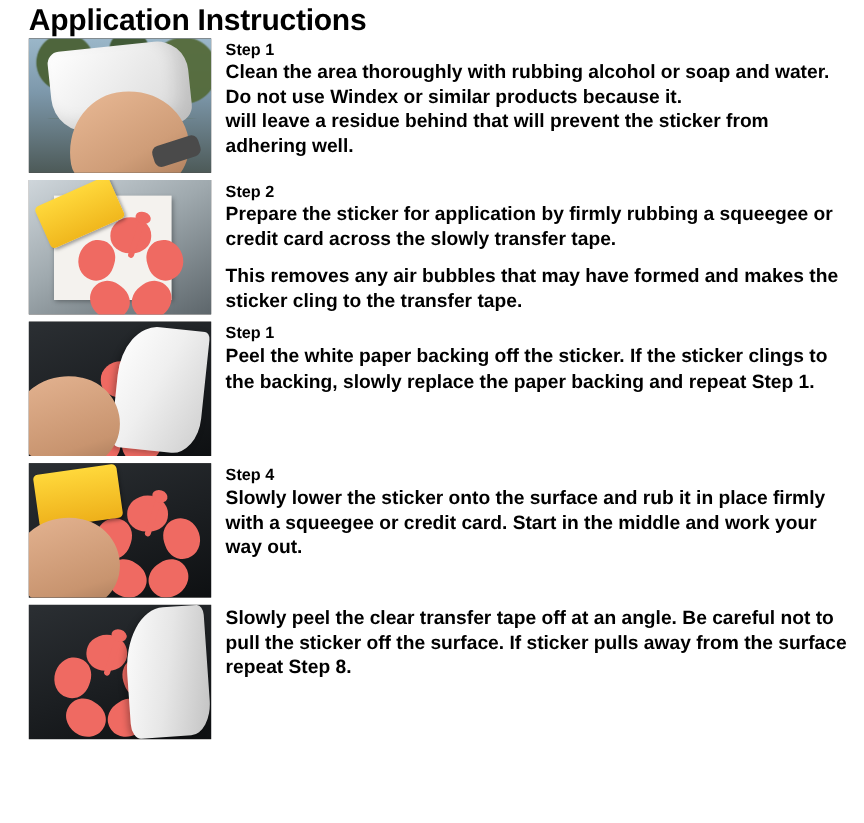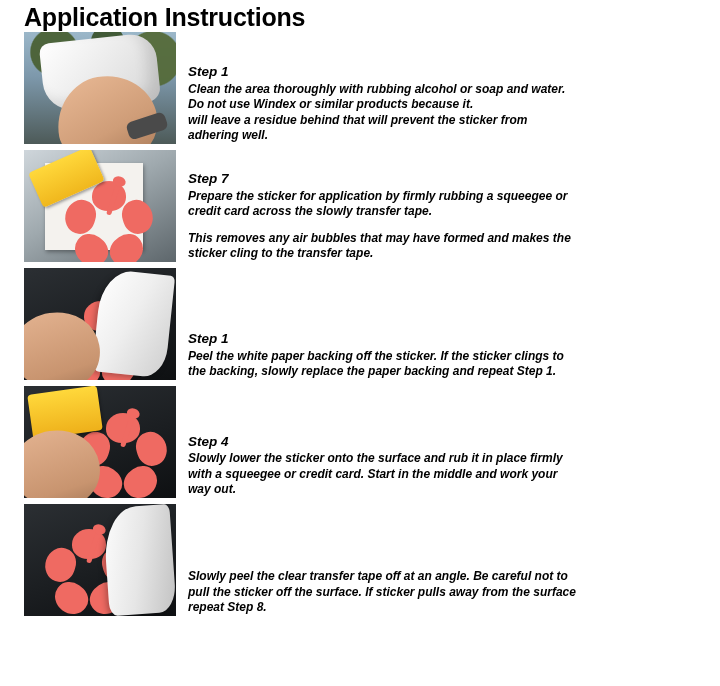--- a/index.html
+++ b/index.html
@@ -28,24 +28,23 @@
     padding: 4px 0 0 24px;
     line-height: 1.1;
   }
   .steps {
     margin: 0;
     padding: 0;
     list-style: none;
   }
   .step {
     display: flex;
-    align-items: flex-end;
+    align-items: flex-start;
     padding: 0 10px 0 24px;
     margin-bottom: 6px;
-    font-style: italic;
   }
   .thumb {
     width: 152px;
     height: 112px;
     flex: 0 0 152px;
     margin-right: 12px;
     position: relative;
     overflow: hidden;
     background: #222;
   }
@@ -53,21 +52,21 @@
     flex: 1 1 auto;
     padding-top: 2px;
   }
   .step-label {
     font-size: 13.5px;
     font-weight: bold;
     line-height: 1.25;
     margin: 0 0 1px 0;
   }
   .step-text {
-    font-size: 12px;
+    font-size: 16px;
     font-weight: bold;
     line-height: 1.28;
     margin: 0;
     white-space: pre-line;
   }
   .step-text + .step-text {
     margin-top: 11px;
   }
 
   
@@ -244,21 +243,21 @@
             <i></i>
             <i></i>
             <i></i>
             <i></i>
             <i></i>
             <b></b>
           </div>
         <div class="squeegee-yellow"></div>
       </div>
       <div class="step-body">
-        <p class="step-label">Step 7</p>
+        <p class="step-label">Step 2</p>
         <p class="step-text">Prepare the sticker for application by firmly rubbing a squeegee or
 credit card across the slowly transfer tape.</p>
         <p class="step-text">This removes any air bubbles that may have formed and makes the
 sticker cling to the transfer tape.</p>
       </div>
     </li>
 
     <li class="step">
       <div class="thumb">
         <div class="glass-dark"></div>

